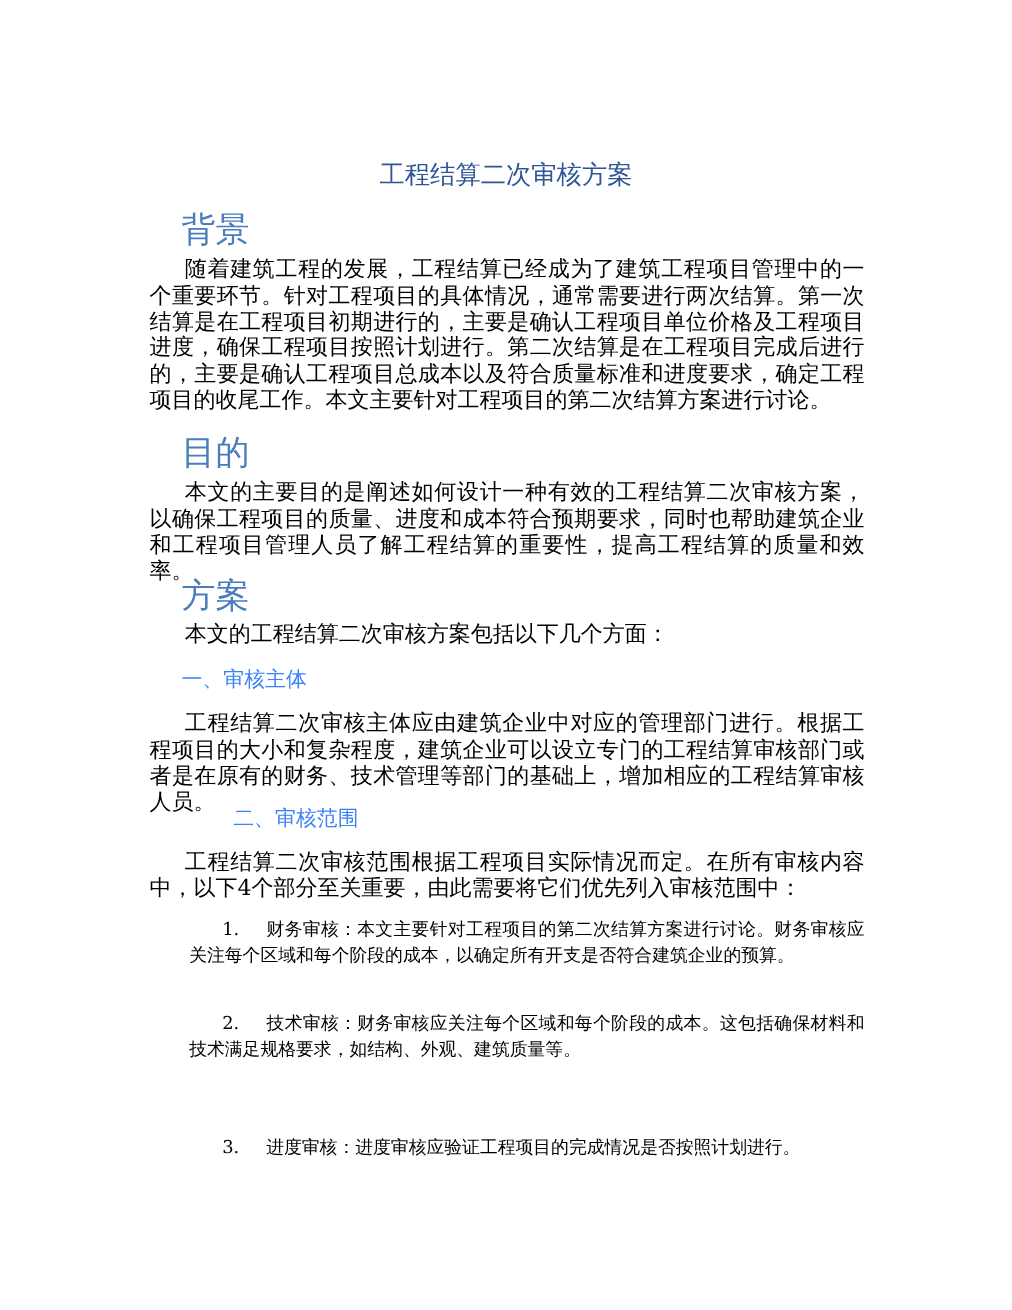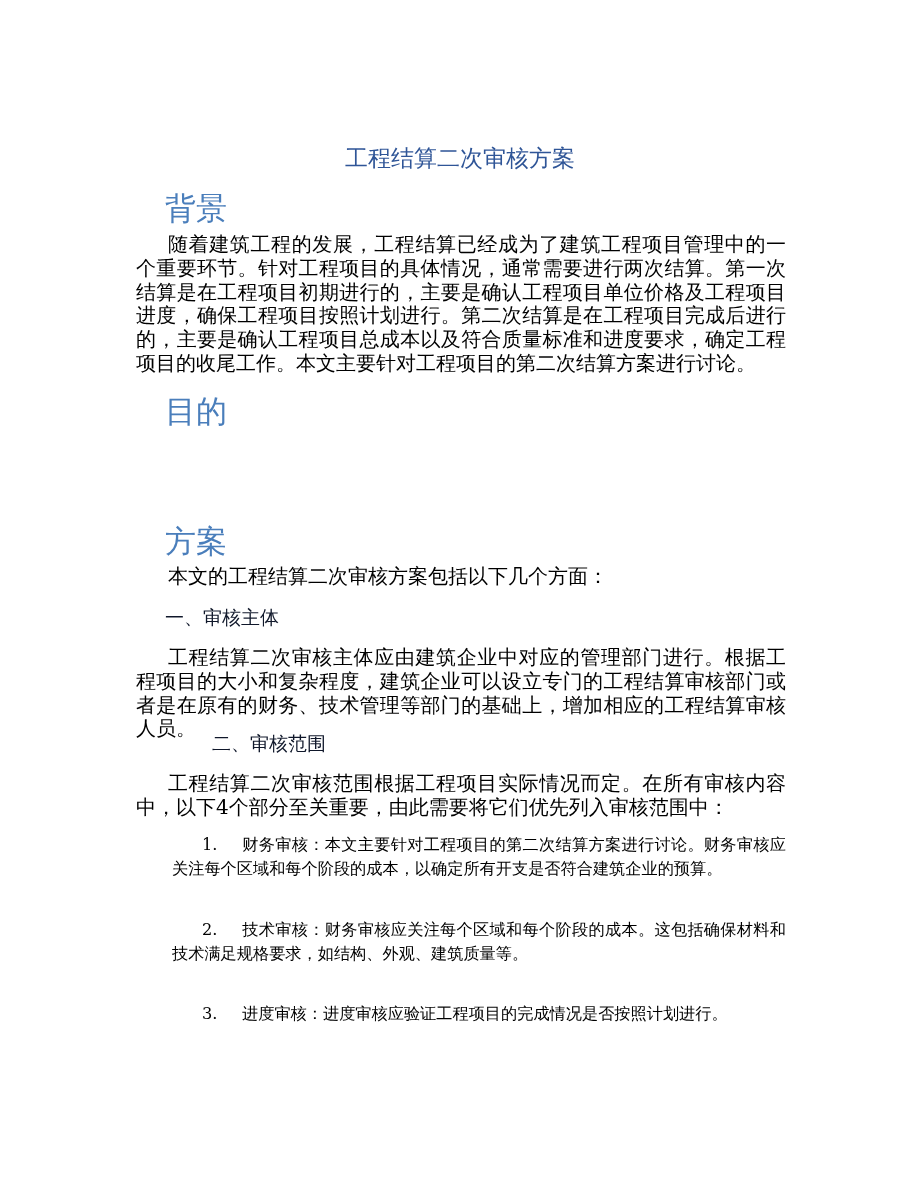--- a/index.html
+++ b/index.html
@@ -2,48 +2,49 @@
 <html><head>
 <meta charset="utf-8">
 <style>
   html, body { margin:0; padding:0; background:#ffffff; }
   body { width:920px; height:1191px; position:relative; overflow:hidden;
          font-family: "DejaVu Serif", "Liberation Serif", serif; color:#000; }
   .page { position:absolute; left:0; top:0; width:848px; height:1191px; }
   .title { position:absolute; left:0; width:920px; top:143px; text-align:center;
            font-family:"DejaVu Sans", sans-serif; font-size:23px; color:#2f5597; letter-spacing:0px; }
   .h1 { position:absolute; left:165px; font-family:"DejaVu Sans", sans-serif; font-size:31px; color:#4a7ebb; }
-  .h2 { position:absolute; left:165px; font-family:"DejaVu Sans", sans-serif; font-size:19px; color:#0f172a; }
+  .h2 { position:absolute; left:165px; font-family:"DejaVu Sans", sans-serif; font-size:19px; color:#3b82f6; }
   .para { position:absolute; left:136px; width:650px; font-size:20px; line-height:23.8px;
           text-indent:32px; text-align:justify; }
   .li { position:absolute; left:172px; width:614px; font-size:16.2px; line-height:23.8px; text-align:justify; }
   .li .num { display:inline-block; width:70px; text-indent:30px; }
 </style>
 </head>
 <body>
 
 <div class="page">
   <div class="title">工程结算二次审核方案</div>
 
   <div class="h1" style="top:188px;">背景</div>
   <div class="para" style="top:233px;">随着建筑工程的发展，工程结算已经成为了建筑工程项目管理中的一个重要环节。针对工程项目的具体情况，通常需要进行两次结算。第一次结算是在工程项目初期进行的，主要是确认工程项目单位价格及工程项目进度，确保工程项目按照计划进行。第二次结算是在工程项目完成后进行的，主要是确认工程项目总成本以及符合质量标准和进度要求，确定工程项目的收尾工作。本文主要针对工程项目的第二次结算方案进行讨论。</div>
 
   <div class="h1" style="top:391px;text-align:center;">目的</div>
+  <div class="para" style="top:436px;">本文的主要目的是阐述如何设计一种有效的工程结算二次审核方案，以确保工程项目的质量、进度和成本符合预期要求，同时也帮助建筑企业和工程项目管理人员了解工程结算的重要性，提高工程结算的质量和效率。</div>
 
   <div class="h1" style="top:521px;">方案</div>
   <div class="para" style="top:565px;">本文的工程结算二次审核方案包括以下几个方面：</div>
 
   <div class="h2" style="top:605px;">一、审核主体</div>
   <div class="para" style="top:646px;">工程结算二次审核主体应由建筑企业中对应的管理部门进行。根据工程项目的大小和复杂程度，建筑企业可以设立专门的工程结算审核部门或者是在原有的财务、技术管理等部门的基础上，增加相应的工程结算审核人员。</div>
 
   <div class="h2" style="top:731px;margin-left:47px;">二、审核范围</div>
   <div class="para" style="top:772px;">工程结算二次审核范围根据工程项目实际情况而定。在所有审核内容中，以下4个部分至关重要，由此需要将它们优先列入审核范围中：</div>
 
   <div class="li" style="top:833px;">
     <span class="num">1.</span><span>财务审核：本文主要针对工程项目的第二次结算方案进行讨论。财务审核应关注每个区域和每个阶段的成本，以确定所有开支是否符合建筑企业的预算。</span>
   </div>
   <div class="li" style="top:918px;">
     <span class="num">2.</span><span>技术审核：财务审核应关注每个区域和每个阶段的成本。这包括确保材料和技术满足规格要求，如结构、外观、建筑质量等。</span>
   </div>
-  <div class="li" style="top:1002px;">
+  <div class="li" style="top:1031px;">
     <span class="num">3.</span><span>进度审核：进度审核应验证工程项目的完成情况是否按照计划进行。</span>
   </div>
 </div>
 
 </body></html>

